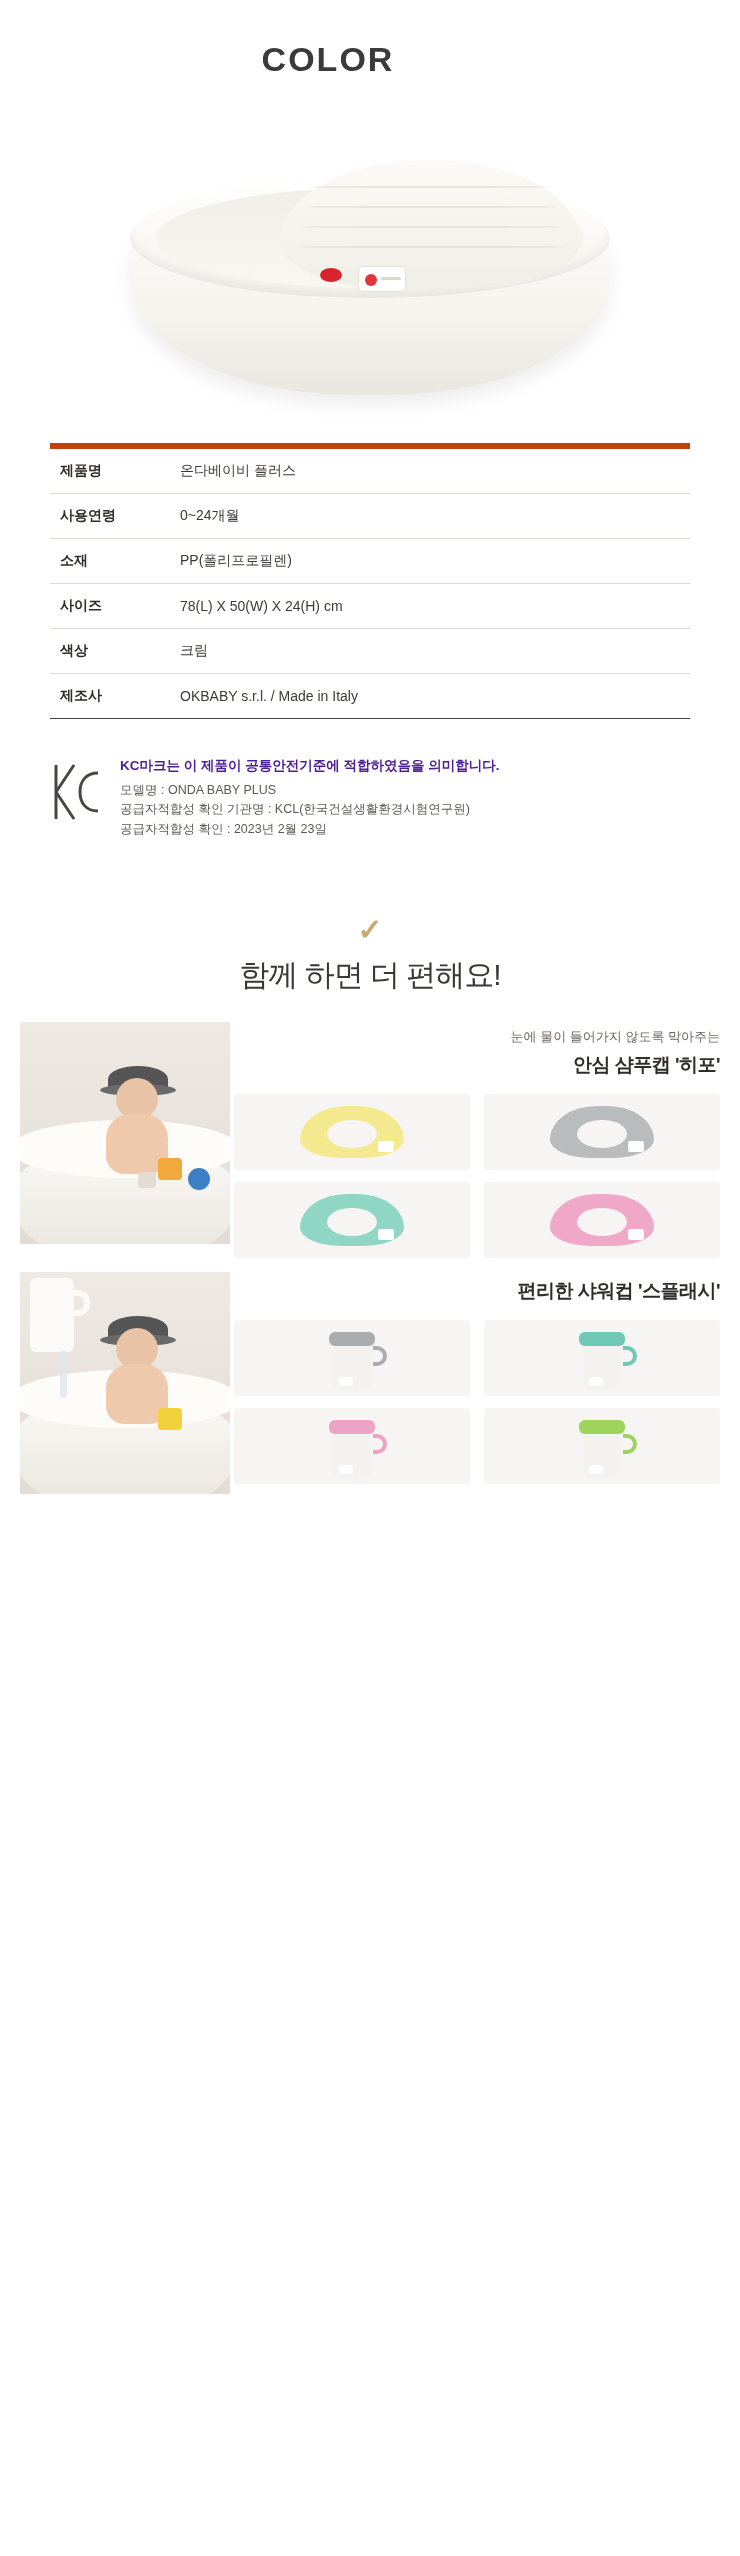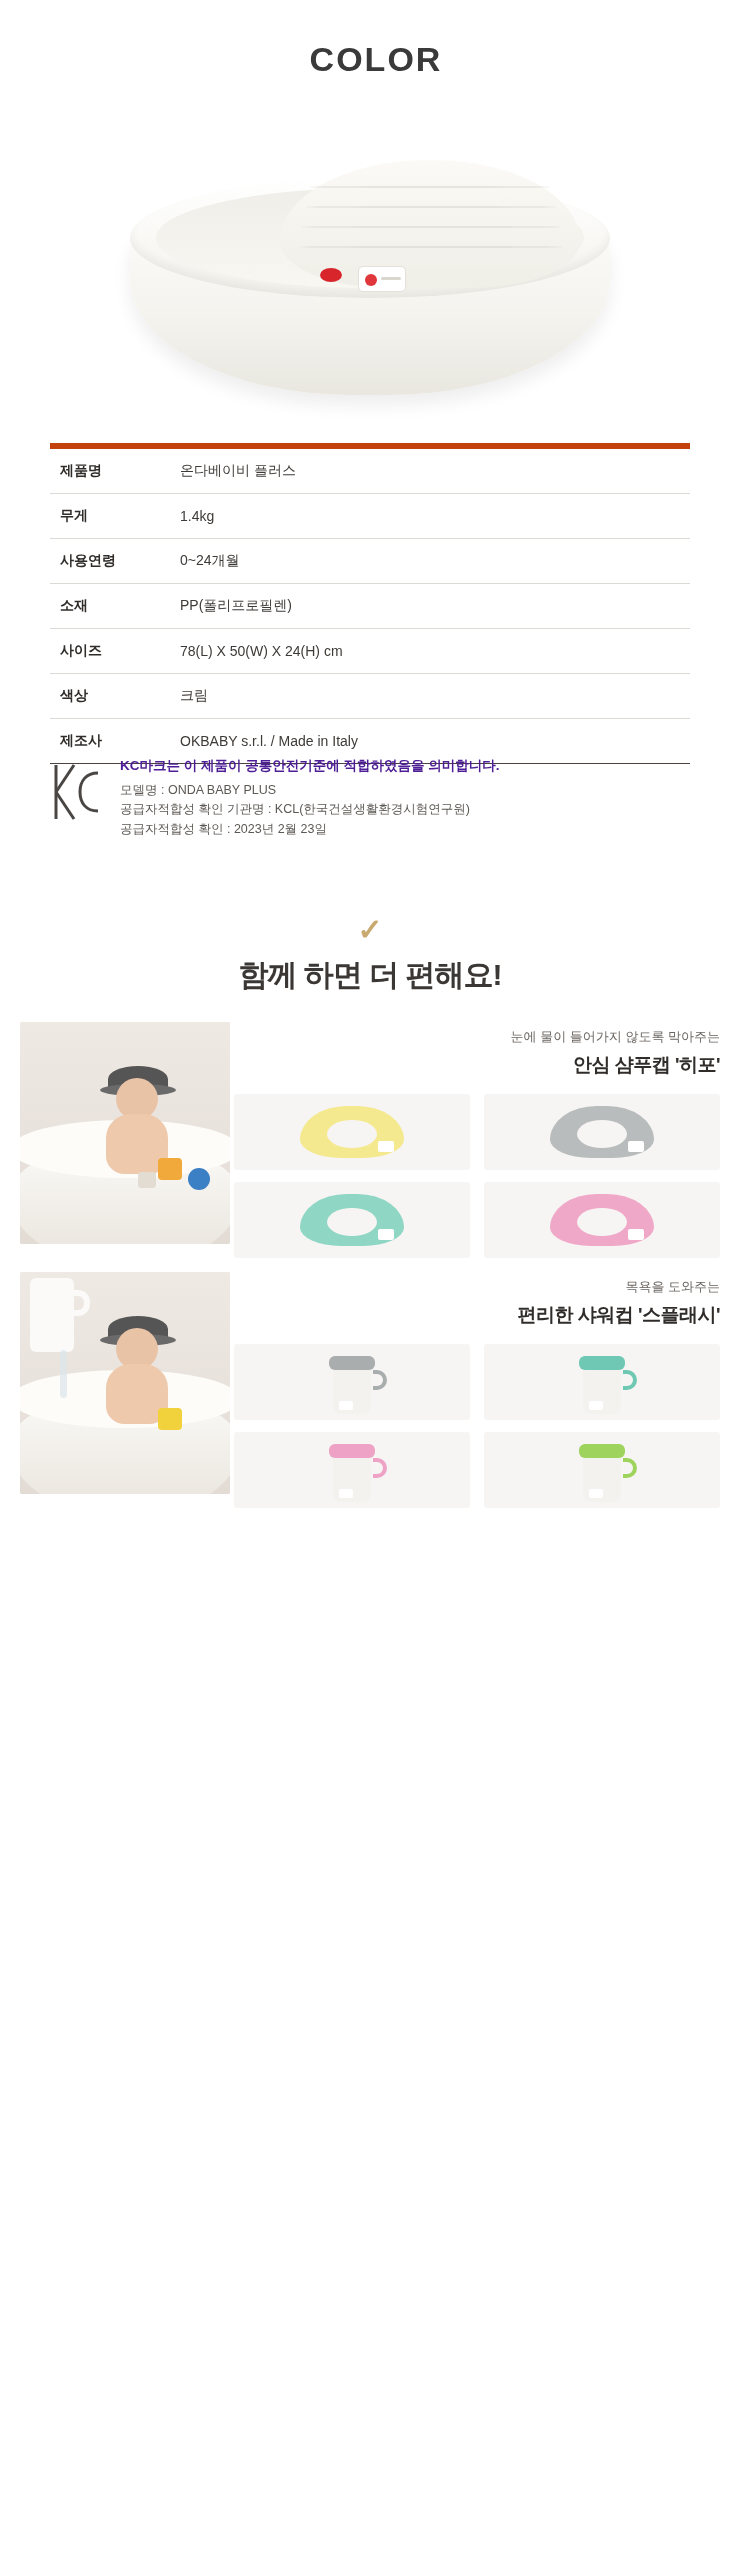--- a/index.html
+++ b/index.html
@@ -20,21 +20,20 @@
   .color-heading {
     position: absolute;
     top: 40px;
     left: 0;
     width: 656px;
     text-align: center;
     font-size: 34px;
     font-weight: bold;
     letter-spacing: 2px;
     color: #3a3a3a;
-    margin-left: 48px;
   }
 
   
   .product-photo {
     position: absolute;
     top: 150px;
     left: 70px;
     width: 600px;
     height: 270px;
   }
@@ -176,21 +175,21 @@
   }
 
   
   .together-heading {
     position: absolute;
     top: 955px;
     left: 0;
     width: 740px;
     text-align: center;
     font-size: 30px;
-    font-weight: bold;
+    font-weight: normal;
     color: #3a3734;
     letter-spacing: -1px;
   }
 
   
   .promo {
     position: absolute;
     left: 20px;
     width: 700px;
     display: flex;
@@ -393,24 +392,20 @@
         <div class="thermo-line"></div>
       </div>
     </div>
   </div>
 
   <table class="spec-table">
     <tbody>
       <tr>
         <th>제품명</th>
         <td>온다베이비 플러스</td>
-      </tr>
-      <tr>
-        <th>무게</th>
-        <td>1.4kg</td>
       </tr>
       <tr>
         <th>사용연령</th>
         <td>0~24개월</td>
       </tr>
       <tr>
         <th>소재</th>
         <td>PP(폴리프로필렌)</td>
       </tr>
       <tr>
@@ -506,21 +501,20 @@
       <div class="ph-jug"></div>
       <div class="ph-jug-h"></div>
       <div class="ph-pour"></div>
       <div class="ph-cap"></div>
       <div class="ph-cap-brim"></div>
       <div class="ph-baby-head"></div>
       <div class="ph-baby-body"></div>
       <div class="ph-toy-1" style="background:#f2d23c;"></div>
     </div>
     <div class="promo-copy">
-      <div class="promo-sub">목욕을 도와주는</div>
       <div class="promo-title">편리한 샤워컵 '스플래시'</div>
       <div class="swatch-grid">
         <div class="swatch">
           <div class="cup-shape">
             <div class="cup-body"></div>
             <div class="cup-lid" id="u1" style="background: rgb(169, 173, 174);"></div>
             <div class="cup-handle" id="h1" style="border-color: rgb(169, 173, 174);"></div>
             <div class="cup-tag"></div>
           </div>
         </div>

